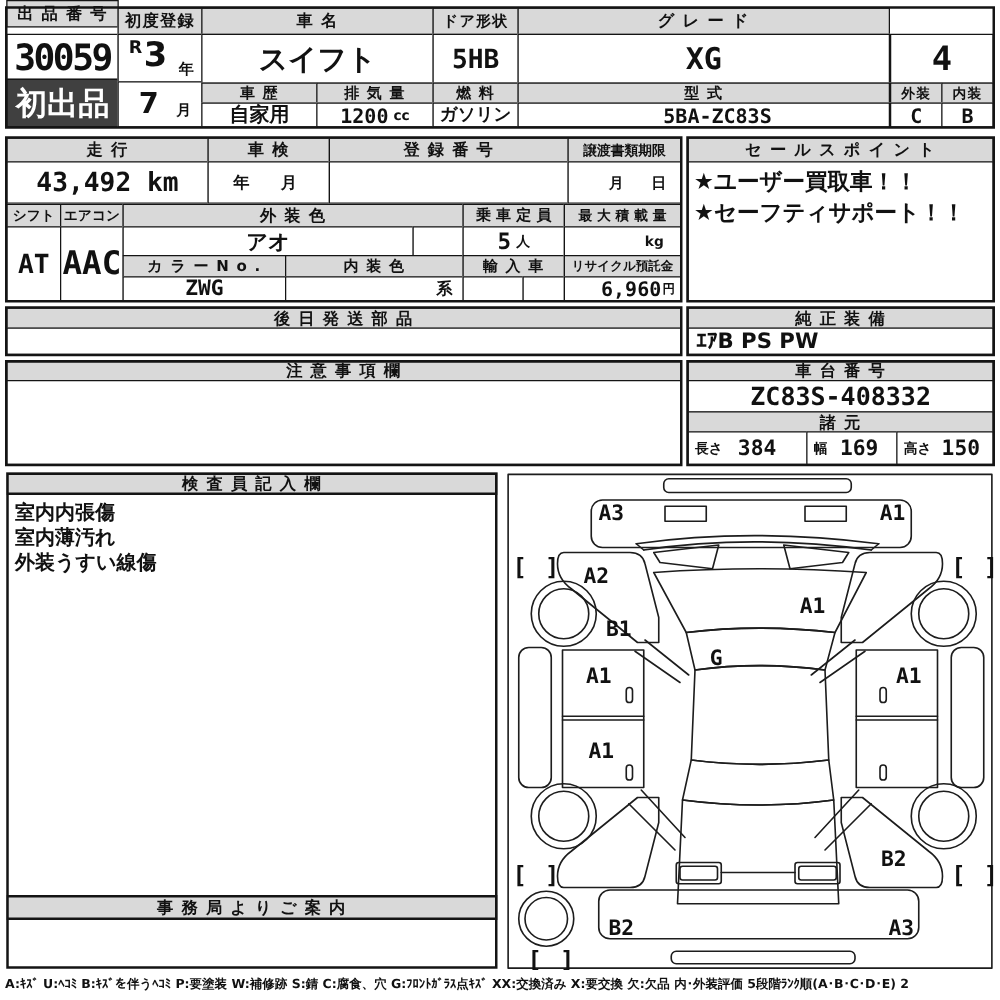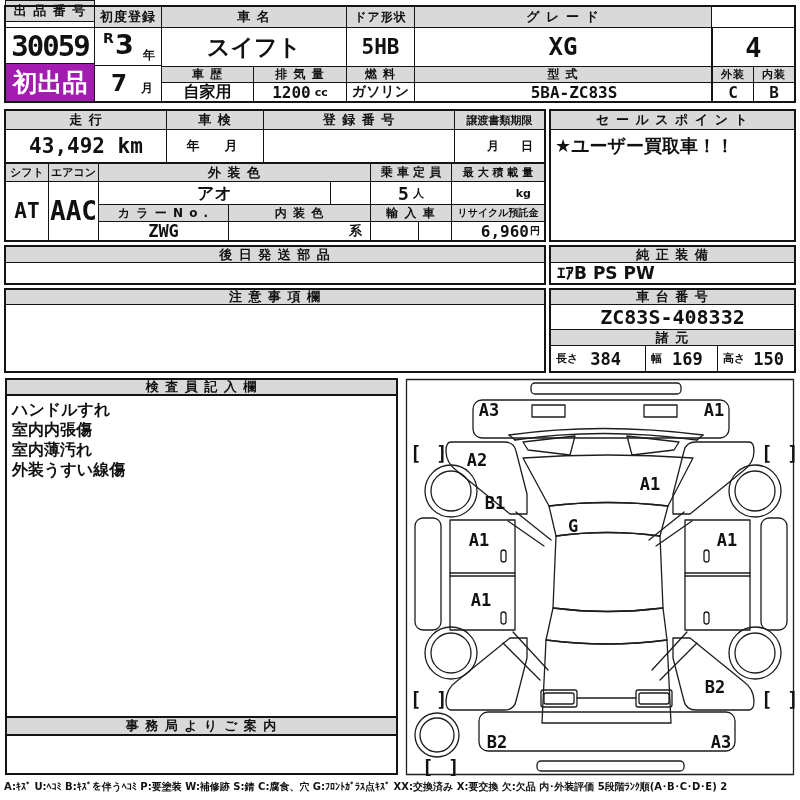--- a/index.html
+++ b/index.html
@@ -4,21 +4,21 @@
 <style>
   html,body{margin:0;padding:0;}
   body{width:800px;height:800px;position:relative;background:#fff;color:#111;
        font-family:"DejaVu Sans",sans-serif;overflow:hidden;}
   .box{position:absolute;box-sizing:border-box;border:1px solid #141414;background:#fff;}
   .hdr{background:#d9d9d9;font-weight:bold;display:flex;align-items:center;justify-content:center;
        font-size:13px;letter-spacing:1px;white-space:nowrap;overflow:hidden;}
   .val{display:flex;align-items:center;justify-content:center;font-weight:bold;white-space:nowrap;}
   .mono{font-family:"DejaVu Sans Mono",monospace;}
   .outline{position:absolute;box-sizing:border-box;border:2px solid #141414;pointer-events:none;background:transparent;z-index:5;}
-  .badge{background:#a21caf;color:#fff;}
+  .badge{background:#404040;color:#fff;}
   .unit{font-size:11px;font-weight:bold;margin-left:4px;}
   svg{position:absolute;left:405px;top:378px;}
   svg *{stroke:#1d1d1d;fill:none;stroke-width:1.3;stroke-linejoin:round;stroke-linecap:round;}
   svg text{stroke:none;fill:#111;}
   .dl{font:bold 17px "DejaVu Sans Mono",monospace;}
   .br{font:bold 19px "DejaVu Sans Mono",monospace;}
   .legend{position:absolute;left:4px;top:780px;width:792px;font-size:10px;font-weight:bold;
           white-space:nowrap;letter-spacing:0;color:#111;}
   .notes div{font-size:16px;font-weight:bold;line-height:20px;}
 </style>
@@ -73,20 +73,21 @@
 <div class="box hdr" style="left:166px;top:110px;width:98px;height:20px;">車 検</div>
 <div class="box val" style="left:166px;top:129px;width:98px;height:34px;font-size:13px;letter-spacing:6px;">年　月</div>
 <div class="box hdr" style="left:263px;top:110px;width:192px;height:20px;">登 録 番 号</div>
 <div class="box val" style="left:263px;top:129px;width:192px;height:34px;"></div>
 <div class="box hdr" style="left:454px;top:110px;width:91px;height:20px;font-size:11px;letter-spacing:0;">譲渡書類期限</div>
 <div class="box val" style="left:454px;top:129px;width:91px;height:34px;font-size:12px;letter-spacing:5px;justify-content:flex-end;padding-right:6px;">月　日</div>
 
 <div class="box hdr" style="left:550px;top:110px;width:245px;height:20px;">セ ー ル ス ポ イ ン ト</div>
 <div class="box" style="left:550px;top:129px;width:245px;height:112px;padding:3px 4px;">
   <div style="font-size:18px;font-weight:bold;line-height:25px;white-space:nowrap;">★ユーザー買取車！！</div>
+  <div style="font-size:18px;font-weight:bold;line-height:25px;white-space:nowrap;">★セーフティサポート！！</div>
 </div>
 <div class="outline" style="left:549px;top:109px;width:247px;height:133px;"></div>
 
 <div class="box hdr" style="left:5px;top:163px;width:44px;height:19px;font-size:11px;letter-spacing:0;">シフト</div>
 <div class="box val mono" style="left:5px;top:181px;width:44px;height:60px;font-size:21px;">AT</div>
 <div class="box hdr" style="left:48px;top:163px;width:51px;height:19px;font-size:11px;letter-spacing:0;">エアコン</div>
 <div class="box val mono" style="left:48px;top:181px;width:51px;height:60px;font-size:26px;">AAC</div>
 
 <div class="box hdr" style="left:98px;top:163px;width:273px;height:19px;">外 装 色</div>
 <div class="box val" style="left:98px;top:181px;width:233px;height:24px;font-size:17px;">アオ</div>
@@ -142,21 +143,20 @@
 </div>
 <div class="box val" style="left:717px;top:345px;width:78px;height:27px;justify-content:flex-start;padding-left:5px;">
   <span style="font-size:11px;font-weight:bold;">高さ</span>
   <span class="mono" style="font-size:17px;font-weight:bold;margin-left:8px;">150</span>
 </div>
 <div class="outline" style="left:549px;top:288px;width:247px;height:85px;"></div>
 
 <div class="box" style="left:5px;top:378px;width:393px;height:397px;border-width:2px;"></div>
 <div class="box hdr" style="left:5px;top:378px;width:393px;height:18px;border-width:2px;">検 査 員 記 入 欄</div>
 <div class="notes" style="position:absolute;left:12px;top:400px;width:380px;">
-  <div>ハンドルすれ</div>
   <div>室内内張傷</div>
   <div>室内薄汚れ</div>
   <div>外装うすい線傷</div>
 </div>
 <div class="box hdr" style="left:5px;top:716px;width:393px;height:20px;border-width:2px;">事 務 局 よ り ご 案 内</div>
 
 <svg id="dmg" width="390" height="398" viewBox="0 0 390 398">
   <g>
     <rect x="1.5" y="1.5" width="387" height="395" stroke-width="2.5"></rect>
   </g>

